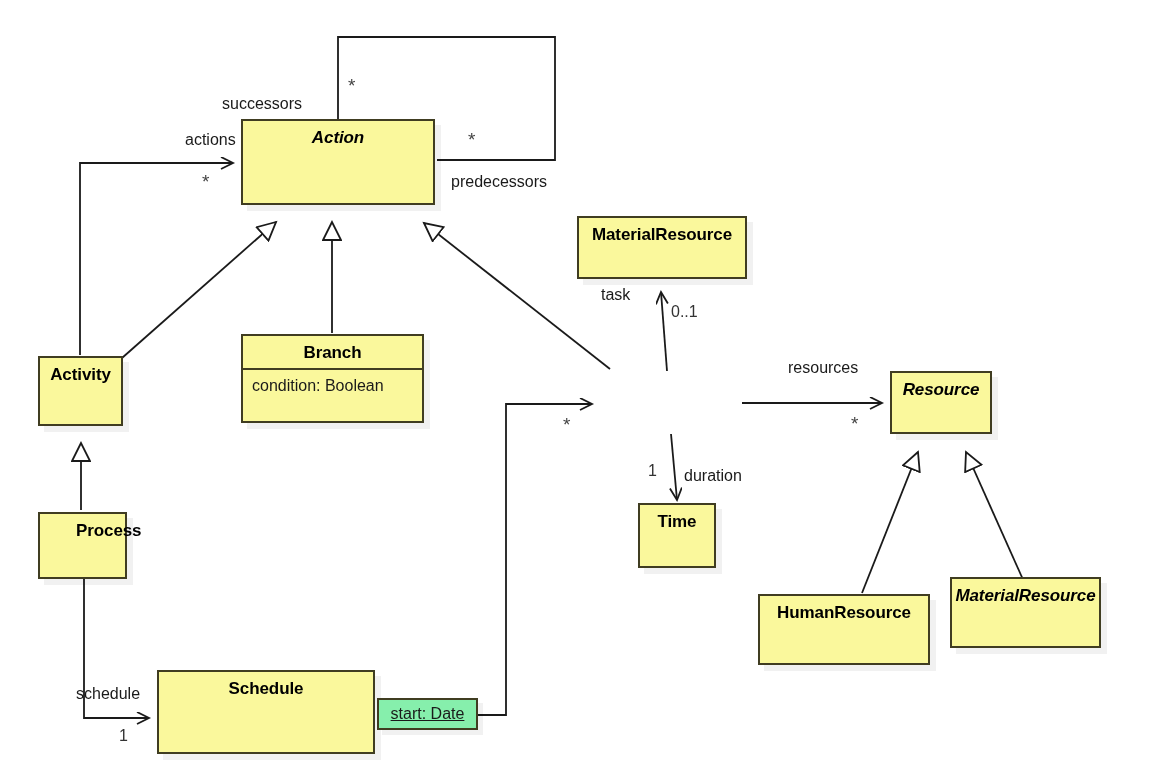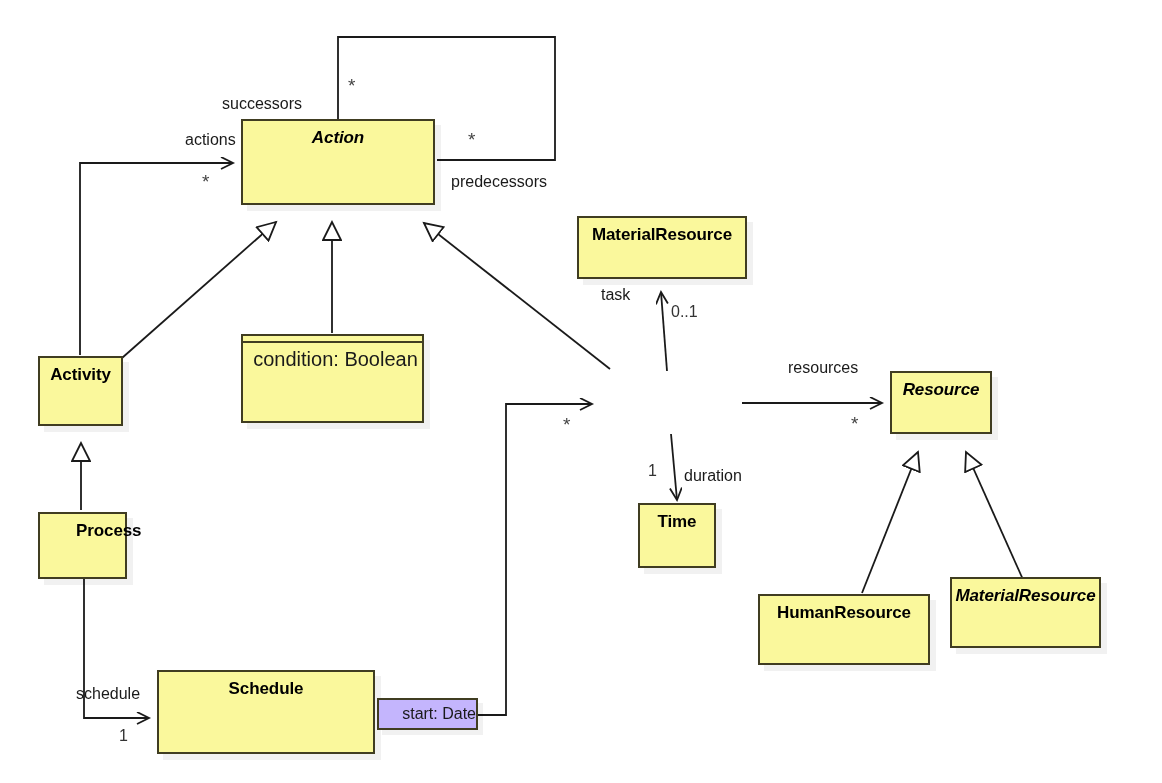--- a/index.html
+++ b/index.html
@@ -47,39 +47,40 @@
   .uml-class.abstract .cls-name {
     font-style: italic;
   }
   .uml-class .cls-divider {
     height: 0;
     border-top: 2px solid #403d21;
     margin-top: 5px;
   }
   .uml-class .cls-attr {
     display: block;
-    text-align: center;
-    font-size: 20px;
+    text-align: left;
+    font-size: 16px;
     color: #1a1a1a;
     padding: 6px 3px 0 9px;
     line-height: 20px;
     font-weight: normal;
   }
   
   .attr-chip {
     position: absolute;
     box-sizing: border-box;
-    background: #c4b5fd;
+    background: #86efac;
     border: 2px solid #403d21;
     box-shadow: 5px 5px 0 0 rgba(0,0,0,0.055);
     font-size: 16px;
     color: #1a1a1a;
-    text-align: right;
+    text-align: center;
     line-height: 28px;
     z-index: 7;
+    text-decoration: underline;
   }
   
   .edge-label {
     position: absolute;
     font-size: 16px;
     color: #1a1a1a;
     white-space: nowrap;
     z-index: 6;
     line-height: 18px;
   }
@@ -161,20 +162,21 @@
 
   <div class="uml-class abstract" style="left:241px; top:119px; width:194px; height:86px;">
     <span class="cls-name">Action</span>
   </div>
 
   <div class="uml-class" style="left:38px; top:512px; width:89px; height:67px;padding-left:36px;">
     <span class="cls-name">Process</span>
   </div>
 
   <div class="uml-class" style="left:241px; top:334px; width:183px; height:89px;">
+    <span class="cls-name">Branch</span>
     <div class="cls-divider"></div>
     <span class="cls-attr">condition: Boolean</span>
   </div>
 
 
   <div class="uml-class" style="left:577px; top:216px; width:170px; height:63px;">
     <span class="cls-name">MaterialResource</span>
   </div>
 
   <div class="uml-class" style="left:638px; top:503px; width:78px; height:65px;">

